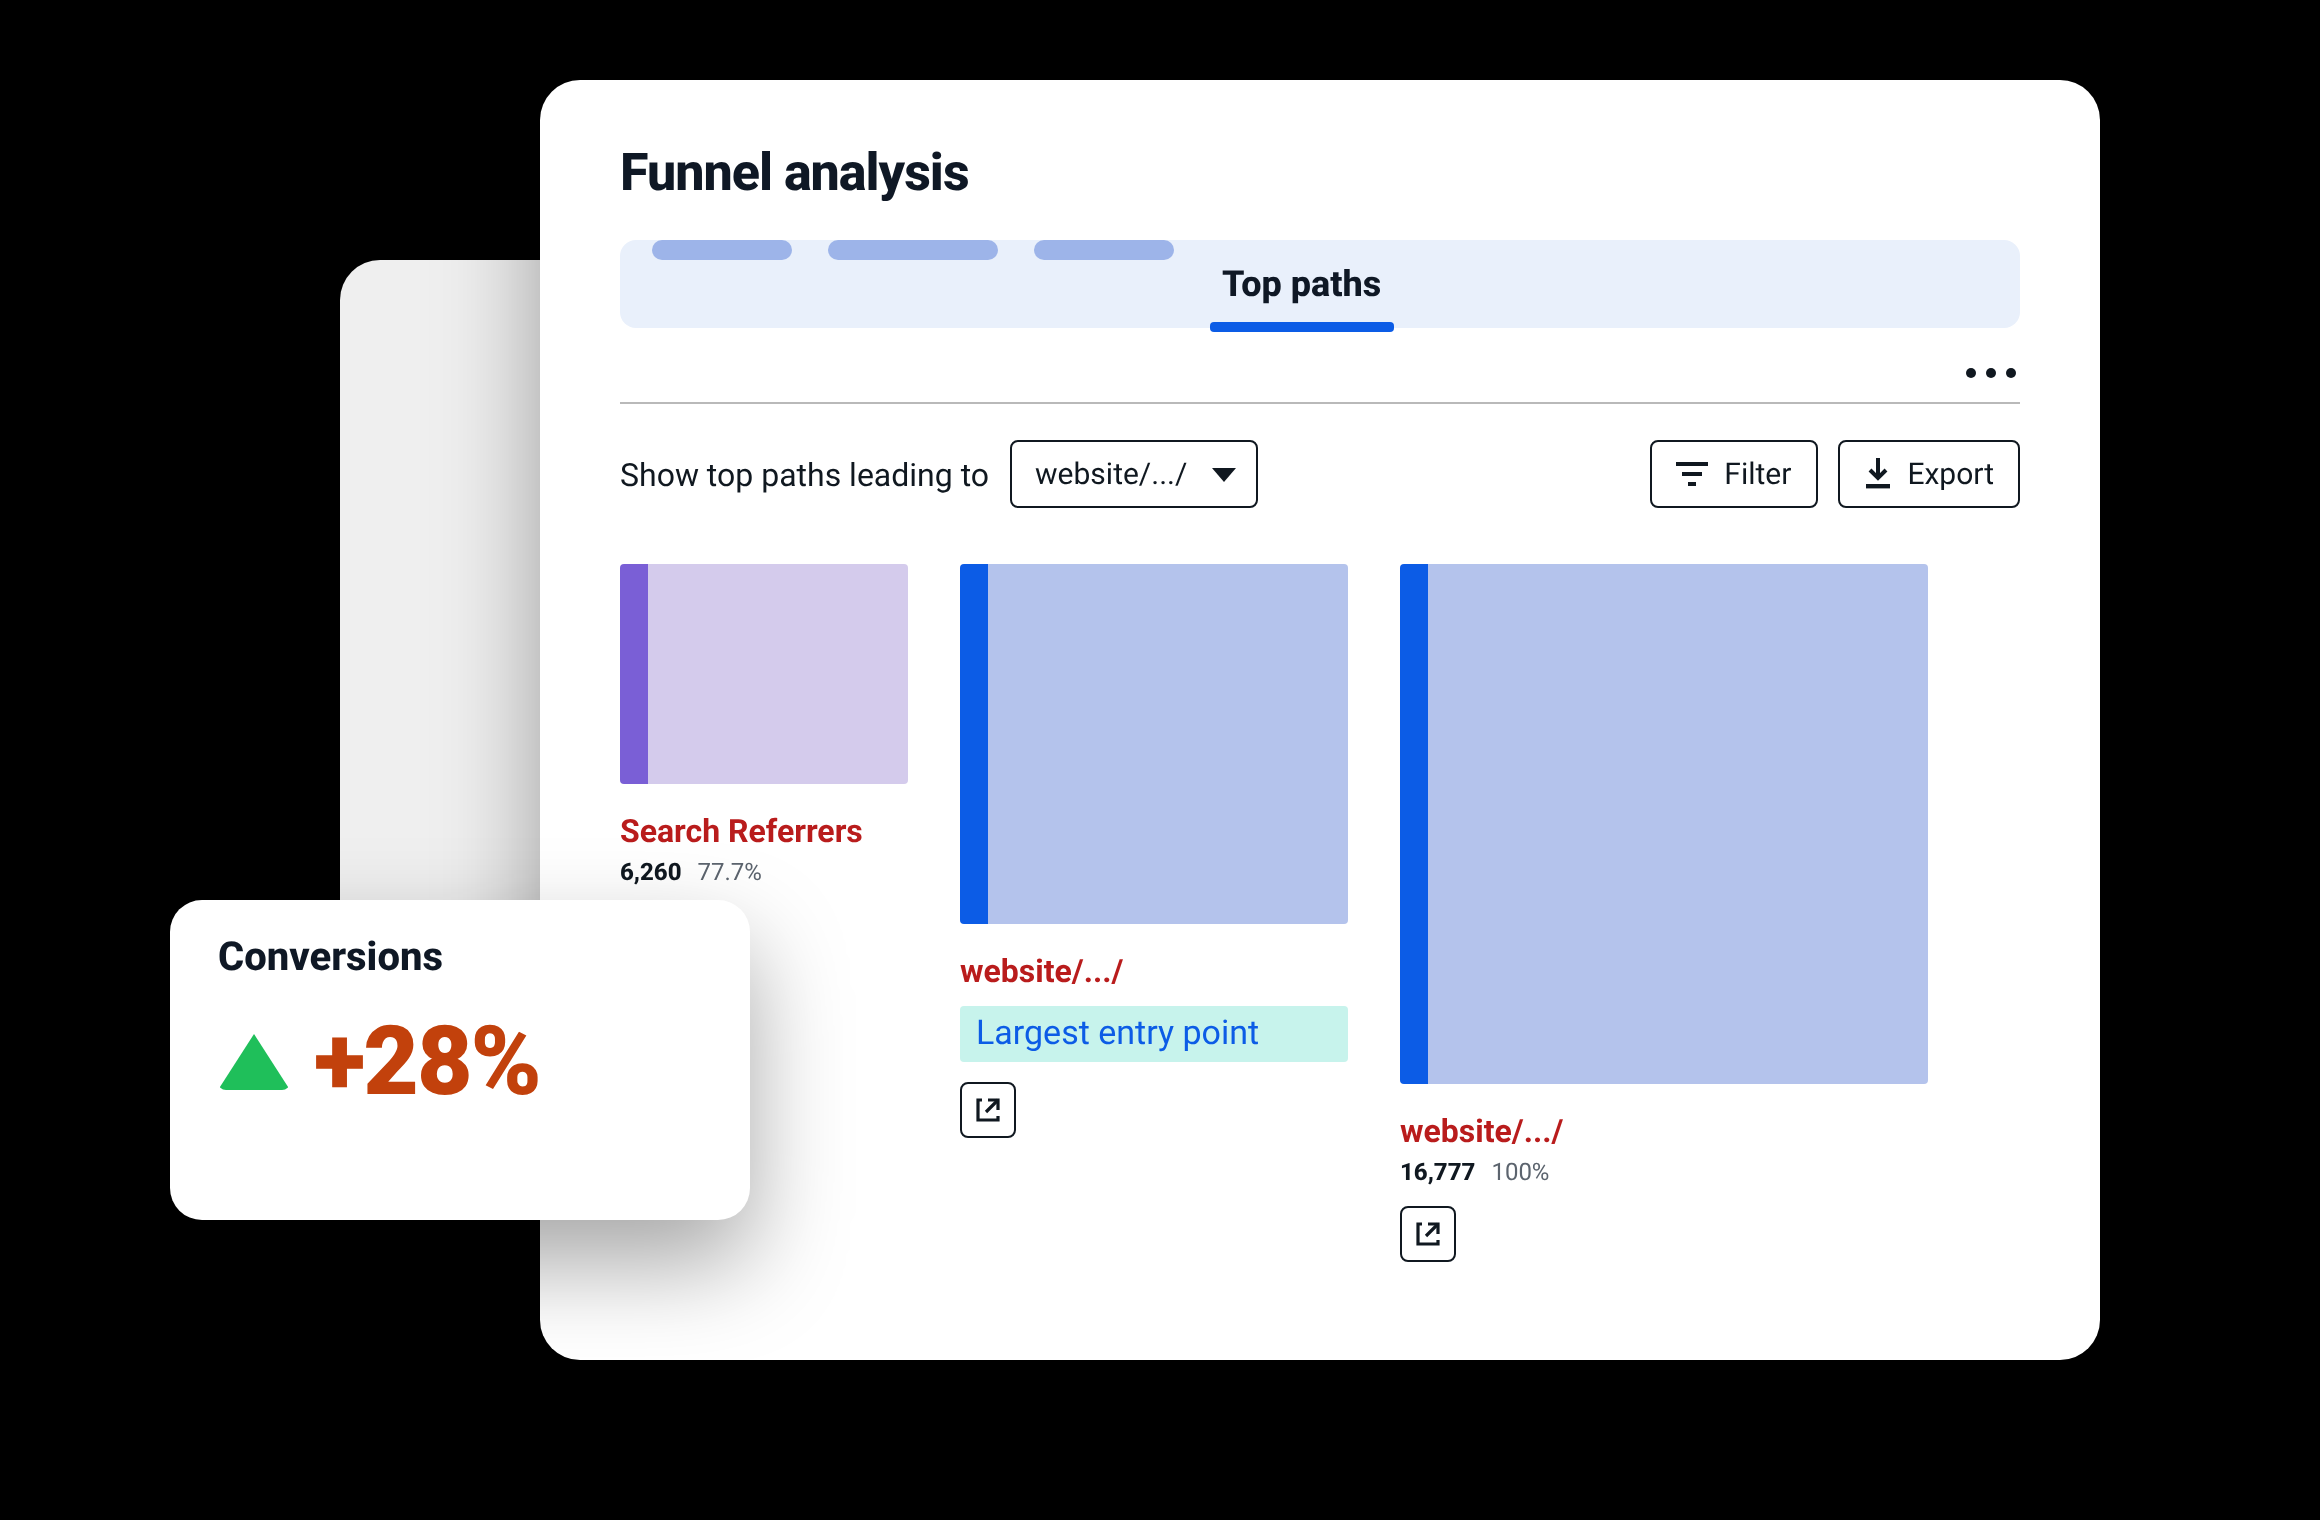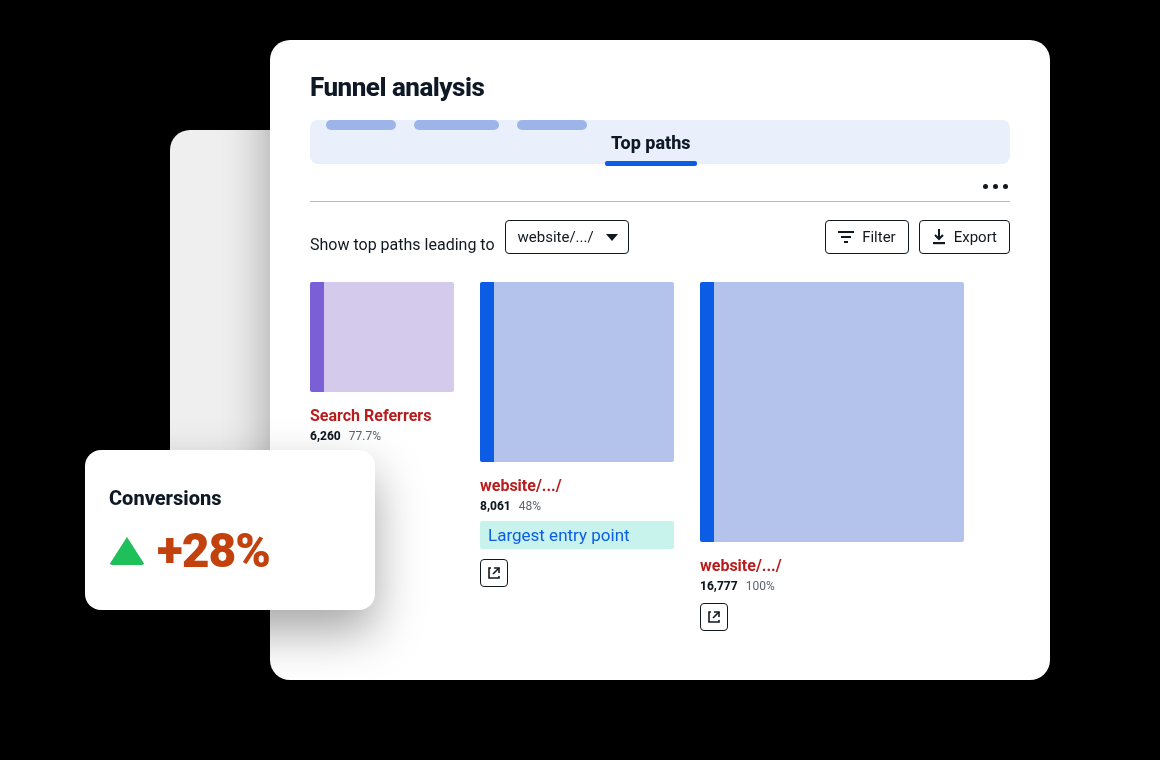--- a/index.html
+++ b/index.html
@@ -86,21 +86,21 @@
   .more-dots span {
     width: 5px; height: 5px; border-radius: 50%; background: #101820;
   }
   .divider {
     height: 1px;
     background: #b9b9b9;
     margin-bottom: 18px;
   }
   .controls {
     display: flex;
-    align-items: flex-end;
+    align-items: center;
     gap: 10px;
     margin-bottom: 28px;
   }
   .ctl-label {
     font-size: 16px;
     color: #101820;
   }
   .select {
     border: 1.5px solid #101820;
     border-radius: 4px;
@@ -187,21 +187,21 @@
   }
   .conv-card {
     position: absolute;
     left: 85px;
     top: 450px;
     width: 290px;
     height: 160px;
     background: #fff;
     border-radius: 16px;
     box-shadow: 0 22px 48px rgba(0,0,0,0.35);
-    padding: 36px 24px 20px 24px;
+    padding: 16px 24px 20px 24px;
   }
   .conv-title {
     font-size: 20px;
     font-weight: 800;
     color: #0f1825;
     margin-bottom: 12px;
   }
   .conv-row {
     display: flex;
     align-items: center;
@@ -284,21 +284,20 @@
         </div>
         <div class="bar-label">Search Referrers</div>
         <div class="bar-stats"><span class="bar-count">6,260</span><span class="bar-pct">77.7%</span></div>
       </div>
       <div class="bar-col">
         <div class="bar-area" style="height: 180px;">
           <div class="bar-accent" style="background: rgb(12, 92, 230);"></div>
           <div class="bar-body" style="background: rgb(180, 195, 236); width: 180px;"></div>
         </div>
         <div class="bar-label">website/.../</div>
-        <div class="bar-stats"><span class="bar-count">8,061</span><span class="bar-pct">48%</span></div>
         <div class="badge">Largest entry point</div>
         <div class="open-box">
           <svg width="14" height="14" viewBox="0 0 14 14">
             <path d="M4 2 H2 V12 H12 V10" stroke="#101820" stroke-width="1.6" fill="none"></path>
             <path d="M7 2 H12 V7" stroke="#101820" stroke-width="1.6" fill="none"></path>
             <path d="M12 2 L6 8" stroke="#101820" stroke-width="1.6" fill="none"></path>
           </svg>
         </div>
       </div>
       <div class="bar-col">

